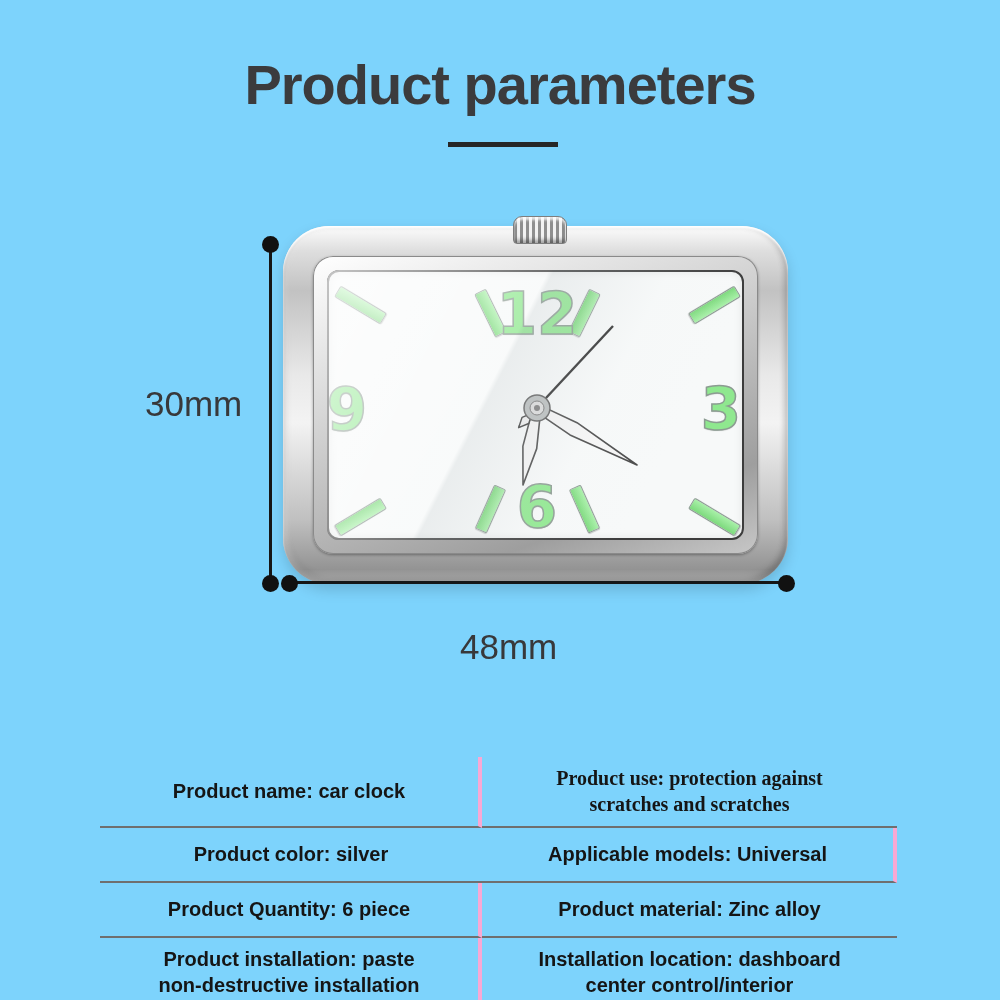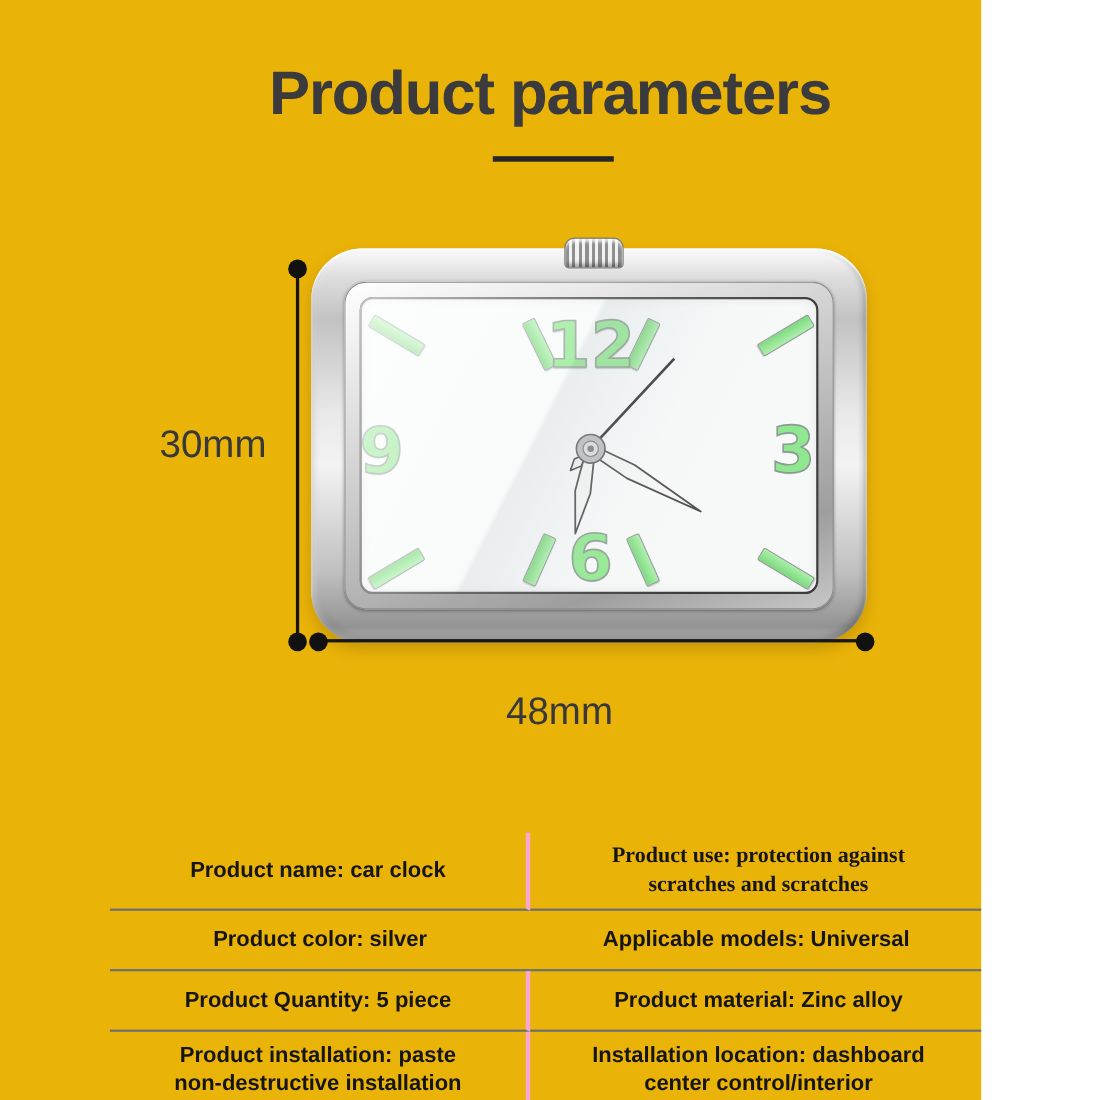--- a/index.html
+++ b/index.html
@@ -1,16 +1,16 @@
 <!DOCTYPE html>
 <html><head>
 <meta charset="utf-8">
 <style>
   html,body{margin:0;padding:0;background:#ffffff;}
-  .page{position:relative;width:892px;height:1000px;background:#eab308;overflow:hidden;
+  .page{position:relative;width:1000px;height:1000px;background:#7dd3fc;overflow:hidden;
         font-family:"Liberation Sans",sans-serif;}
 
   
   .title{position:absolute;left:0;top:52px;width:1000px;text-align:center;
          font-size:56px;font-weight:700;color:#3b3b3d;letter-spacing:-1px;}
   .title-underline{position:absolute;left:448px;top:142px;width:110px;height:5px;background:#262626;}
 
   
   .dim-line{position:absolute;background:#161616;}
   .dim-vline{left:269px;top:243px;width:3px;height:341px;}
@@ -133,21 +133,21 @@
       </div>
 
     <div class="cell rowline r2">
       <span>Product color: silver</span>
       </div>
     <div class="cell left rowline r2">
       <span>Applicable models: Universal</span>
       </div>
 
     <div class="cell left rowline r3">
-      <span>Product Quantity: 5 piece</span>
+      <span>Product Quantity: 6 piece</span>
       </div>
     <div class="cell rowline r3">
       <span>Product material: Zinc alloy</span>
       </div>
 
     <div class="cell left r4 w300">
       <span>Product installation: paste non-destructive installation</span>
       </div>
     <div class="cell r4 w330">
       <span>Installation location: dashboard center control/interior</span>

